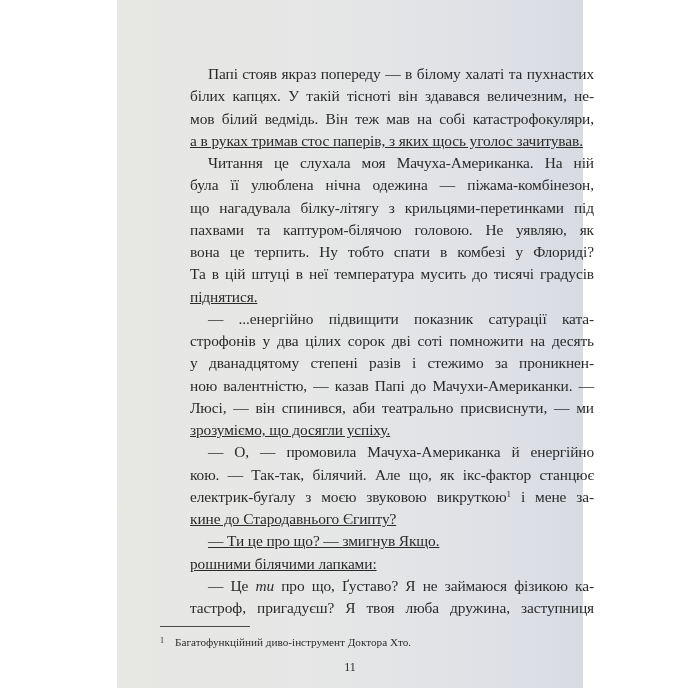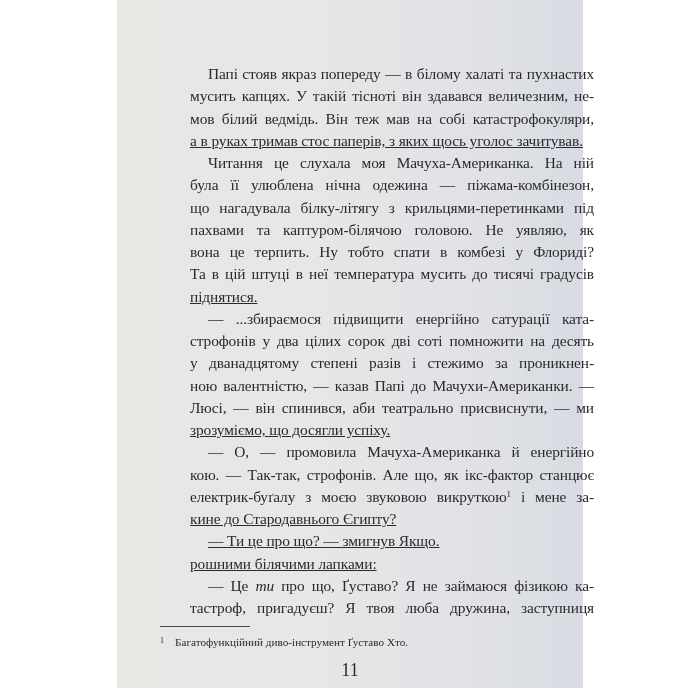--- a/index.html
+++ b/index.html
@@ -20,52 +20,52 @@
   .line.indent { padding-left:18px; }
   sup.fn { font-size:9px; vertical-align:5px; line-height:0; }
   .rule { position:absolute; left:43px; top:626px; width:90px; height:1px; background:#4a4a4a; }
   .footnote {
     position:absolute; left:43px; top:636px; width:404px;
     font-family: "Liberation Serif", "DejaVu Serif", serif; font-size:11.2px; color:#2a2a2a;
   }
   .footnote .mark { display:inline-block; width:15px; font-size:8px; vertical-align:3px; }
   .pagenum {
     position:absolute; left:0; width:466px; top:660px; text-align:center;
-    font-family: "Liberation Serif", "DejaVu Serif", serif; font-size:18px; color:#2a2a2a;
+    font-family: "Liberation Serif", "DejaVu Serif", serif; font-size:12px; color:#2a2a2a;
   }
 </style>
 </head>
 <body>
 
 <div class="page">
   <div class="text" id="body-text">
       <span class="line indent">Папі стояв якраз попереду — в білому халаті та пухнастих</span>
-      <span class="line">мусить капцях. У такій тісноті він здавався величезним, не-</span>
+      <span class="line">білих капцях. У такій тісноті він здавався величезним, не-</span>
       <span class="line">мов білий ведмідь. Він теж мав на собі катастрофокуляри,</span>
       <span class="line last">а в руках тримав стос паперів, з яких щось уголос зачитував.</span>
       <span class="line indent">Читання це слухала моя Мачуха-Американка. На ній</span>
       <span class="line">була її улюблена нічна одежина — піжама-комбінезон,</span>
       <span class="line">що нагадувала білку-літягу з крильцями-перетинками під</span>
       <span class="line">пахвами та каптуром-білячою головою. Не уявляю, як</span>
       <span class="line">вона це терпить. Ну тобто спати в комбезі у Флориді?</span>
       <span class="line">Та в цій штуці в неї температура мусить до тисячі градусів</span>
       <span class="line last">піднятися.</span>
-      <span class="line indent">— ...збираємося підвищити енергійно сатурації ката-</span>
+      <span class="line indent">— ...енергійно підвищити показник сатурації ката-</span>
       <span class="line">строфонів у два цілих сорок дві соті помножити на десять</span>
       <span class="line">у дванадцятому степені разів і стежимо за проникнен-</span>
       <span class="line">ною валентністю, — казав Папі до Мачухи-Американки. —</span>
       <span class="line">Люсі, — він спинився, аби театрально присвиснути, — ми</span>
       <span class="line last">зрозуміємо, що досягли успіху.</span>
       <span class="line indent">— О, — промовила Мачуха-Американка й енергійно</span>
-      <span class="line">кою. — Так-так, строфонів. Але що, як ікс-фактор станцює</span>
+      <span class="line">кою. — Так-так, білячий. Але що, як ікс-фактор станцює</span>
       <span class="line">електрик-буґалу з моєю звуковою викруткою<sup class="fn">1</sup> і мене за-</span>
       <span class="line last">кине до Стародавнього Єгипту?</span>
       <span class="line indent last">— Ти це про що? — змигнув Якщо.</span>
       <span class="line last">рошними білячими лапками:</span>
       <span class="line indent">— Це <em>ти</em> про що, Ґуставо? Я не займаюся фізикою ка-</span>
       <span class="line">тастроф, пригадуєш? Я твоя люба дружина, заступниця</span>
     </div>
   <div class="rule"></div>
   <div class="footnote">
-    <span class="mark">1</span><span>Багатофункційний диво-інструмент Ґуставо Хто.</span>
+    <span class="mark">1</span><span>Багатофункційний диво-інструмент Доктора Хто.</span>
   </div>
   <div class="pagenum">11</div>
 </div>
 
 </body></html>

